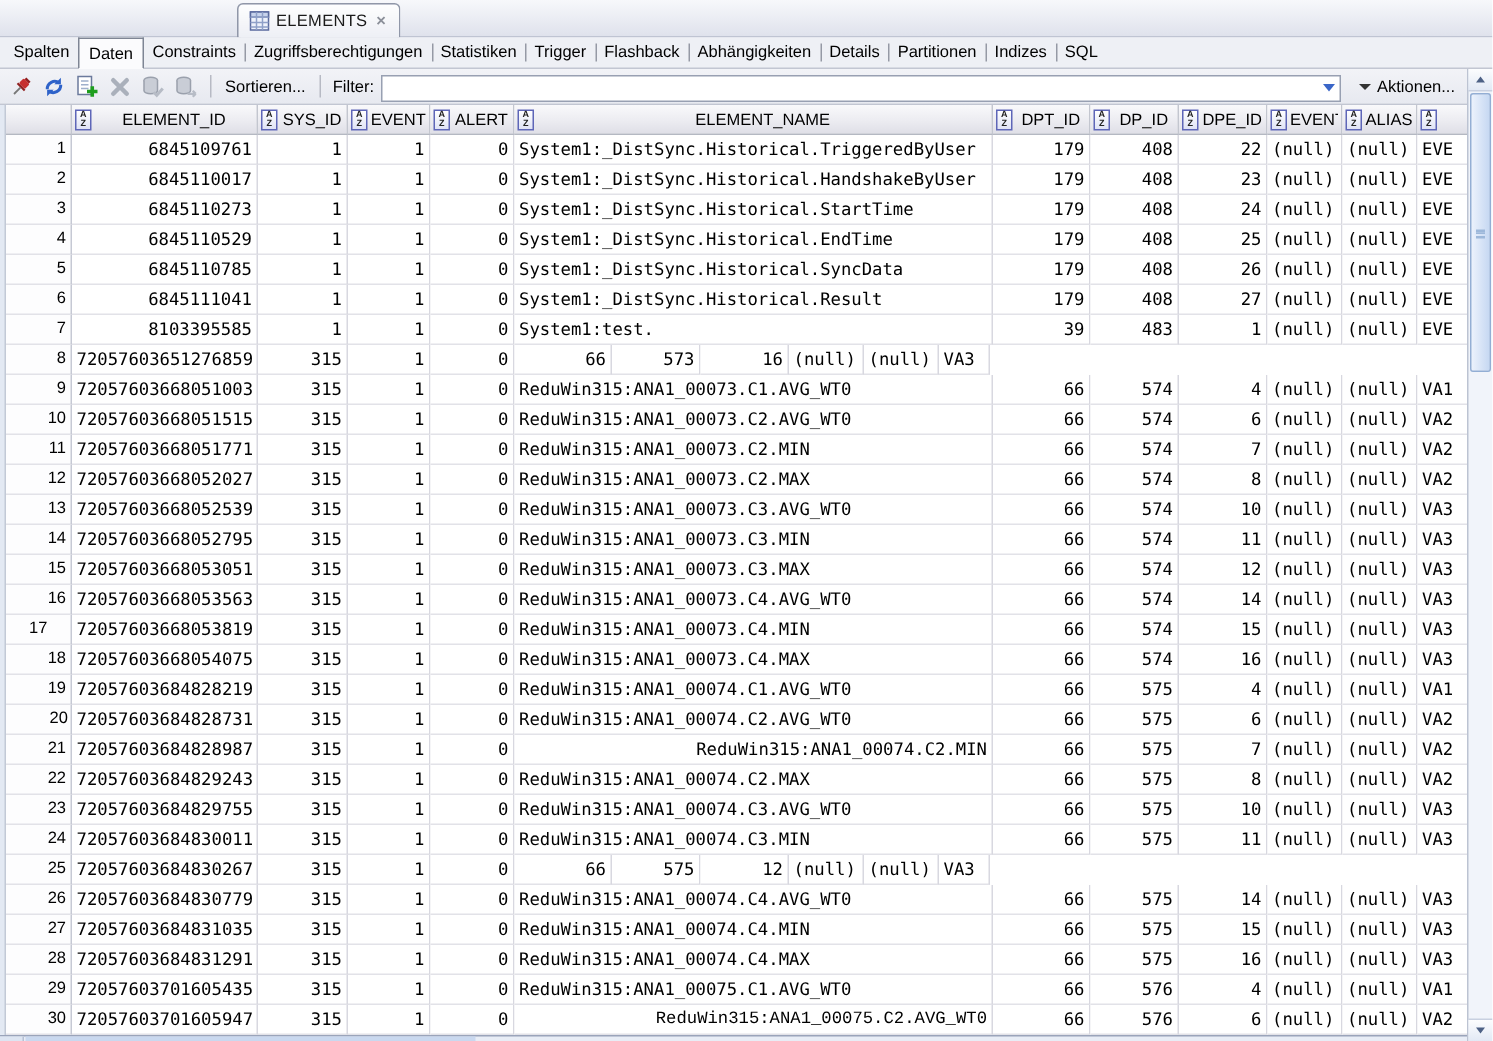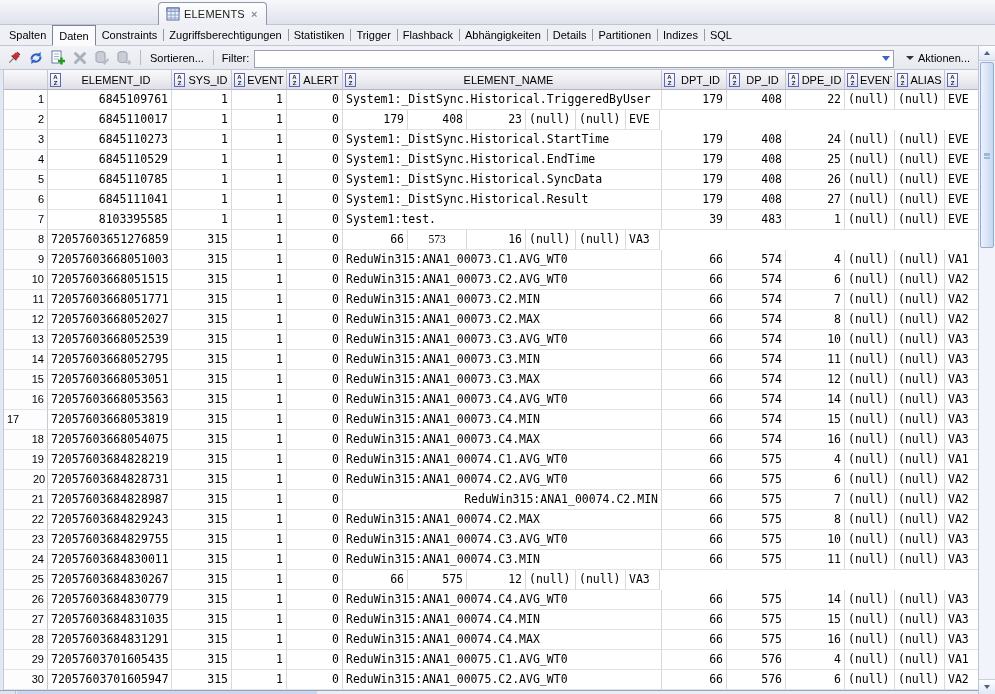--- a/index.html
+++ b/index.html
@@ -265,20 +265,21 @@
         <div class="gcell" style="width: 50px; text-align: left;">(null)</div>
         <div class="gcell" style="width: 50px; text-align: left;">(null)</div>
         <div class="gcell" style="width: 34px; text-align: left;">EVE</div>
       </div>
       <div class="grow">
         <div class="gcell rownum" style="width: 44px; text-align: right;">2</div>
         <div class="gcell" style="width: 124px; text-align: right;">6845110017</div>
         <div class="gcell" style="width: 60px; text-align: right;">1</div>
         <div class="gcell" style="width: 55px; text-align: right;">1</div>
         <div class="gcell" style="width: 56px; text-align: right;">0</div>
+        <div class="gcell" style="width: 319px; text-align: left;">System1:_DistSync.Historical.HandshakeByUser</div>
         <div class="gcell" style="width: 65px; text-align: right;">179</div>
         <div class="gcell" style="width: 59px; text-align: right;">408</div>
         <div class="gcell" style="width: 59px; text-align: right;">23</div>
         <div class="gcell" style="width: 50px; text-align: left;">(null)</div>
         <div class="gcell" style="width: 50px; text-align: left;">(null)</div>
         <div class="gcell" style="width: 34px; text-align: left;">EVE</div>
       </div>
       <div class="grow">
         <div class="gcell rownum" style="width: 44px; text-align: right;">3</div>
         <div class="gcell" style="width: 124px; text-align: right;">6845110273</div>
@@ -349,21 +350,21 @@
         <div class="gcell" style="width: 50px; text-align: left;">(null)</div>
         <div class="gcell" style="width: 34px; text-align: left;">EVE</div>
       </div>
       <div class="grow">
         <div class="gcell rownum" style="width: 44px; text-align: right;">8</div>
         <div class="gcell" style="width: 124px; text-align: right;">72057603651276859</div>
         <div class="gcell" style="width: 60px; text-align: right;">315</div>
         <div class="gcell" style="width: 55px; text-align: right;">1</div>
         <div class="gcell" style="width: 56px; text-align: right;">0</div>
         <div class="gcell" style="width: 65px; text-align: right;">66</div>
-        <div class="gcell" style="width: 59px; text-align: center; font-family: Liberation Serif, serif;">573</div>
+        <div class="gcell" style="width: 59px; text-align: right;">573</div>
         <div class="gcell" style="width: 59px; text-align: right;">16</div>
         <div class="gcell" style="width: 50px; text-align: left;">(null)</div>
         <div class="gcell" style="width: 50px; text-align: left;">(null)</div>
         <div class="gcell" style="width: 34px; text-align: left;">VA3</div>
       </div>
       <div class="grow">
         <div class="gcell rownum" style="width: 44px; text-align: right;">9</div>
         <div class="gcell" style="width: 124px; text-align: right;">72057603668051003</div>
         <div class="gcell" style="width: 60px; text-align: right;">315</div>
         <div class="gcell" style="width: 55px; text-align: right;">1</div>
@@ -468,21 +469,21 @@
         <div class="gcell" style="width: 56px; text-align: right;">0</div>
         <div class="gcell" style="width: 319px; text-align: left;">ReduWin315:ANA1_00073.C4.AVG_WT0</div>
         <div class="gcell" style="width: 65px; text-align: right;">66</div>
         <div class="gcell" style="width: 59px; text-align: right;">574</div>
         <div class="gcell" style="width: 59px; text-align: right;">14</div>
         <div class="gcell" style="width: 50px; text-align: left;">(null)</div>
         <div class="gcell" style="width: 50px; text-align: left;">(null)</div>
         <div class="gcell" style="width: 34px; text-align: left;">VA3</div>
       </div>
       <div class="grow">
-        <div class="gcell rownum" style="width: 44px; text-align: left;">17</div>
+        <div class="gcell rownum" style="width: 44px; text-align: center;">17</div>
         <div class="gcell" style="width: 124px; text-align: right;">72057603668053819</div>
         <div class="gcell" style="width: 60px; text-align: right;">315</div>
         <div class="gcell" style="width: 55px; text-align: right;">1</div>
         <div class="gcell" style="width: 56px; text-align: right;">0</div>
         <div class="gcell" style="width: 319px; text-align: left;">ReduWin315:ANA1_00073.C4.MIN</div>
         <div class="gcell" style="width: 65px; text-align: right;">66</div>
         <div class="gcell" style="width: 59px; text-align: right;">574</div>
         <div class="gcell" style="width: 59px; text-align: right;">15</div>
         <div class="gcell" style="width: 50px; text-align: left;">(null)</div>
         <div class="gcell" style="width: 50px; text-align: left;">(null)</div>
@@ -654,21 +655,21 @@
         <div class="gcell" style="width: 50px; text-align: left;">(null)</div>
         <div class="gcell" style="width: 50px; text-align: left;">(null)</div>
         <div class="gcell" style="width: 34px; text-align: left;">VA1</div>
       </div>
       <div class="grow">
         <div class="gcell rownum" style="width: 44px; text-align: right;">30</div>
         <div class="gcell" style="width: 124px; text-align: right;">72057603701605947</div>
         <div class="gcell" style="width: 60px; text-align: right;">315</div>
         <div class="gcell" style="width: 55px; text-align: right;">1</div>
         <div class="gcell" style="width: 56px; text-align: right;">0</div>
-        <div class="gcell" style="width: 319px; text-align: left;">ReduWin315:ANA1_00075.C2.AVG_WT0</div>
+        <div class="gcell" style="width: 319px; text-align: right; font-family: Liberation Mono, monospace;">ReduWin315:ANA1_00075.C2.AVG_WT0</div>
         <div class="gcell" style="width: 65px; text-align: right;">66</div>
         <div class="gcell" style="width: 59px; text-align: right;">576</div>
         <div class="gcell" style="width: 59px; text-align: right;">6</div>
         <div class="gcell" style="width: 50px; text-align: left;">(null)</div>
         <div class="gcell" style="width: 50px; text-align: left;">(null)</div>
         <div class="gcell" style="width: 34px; text-align: left;">VA2</div>
       </div>
     </div>
 </div>
 

